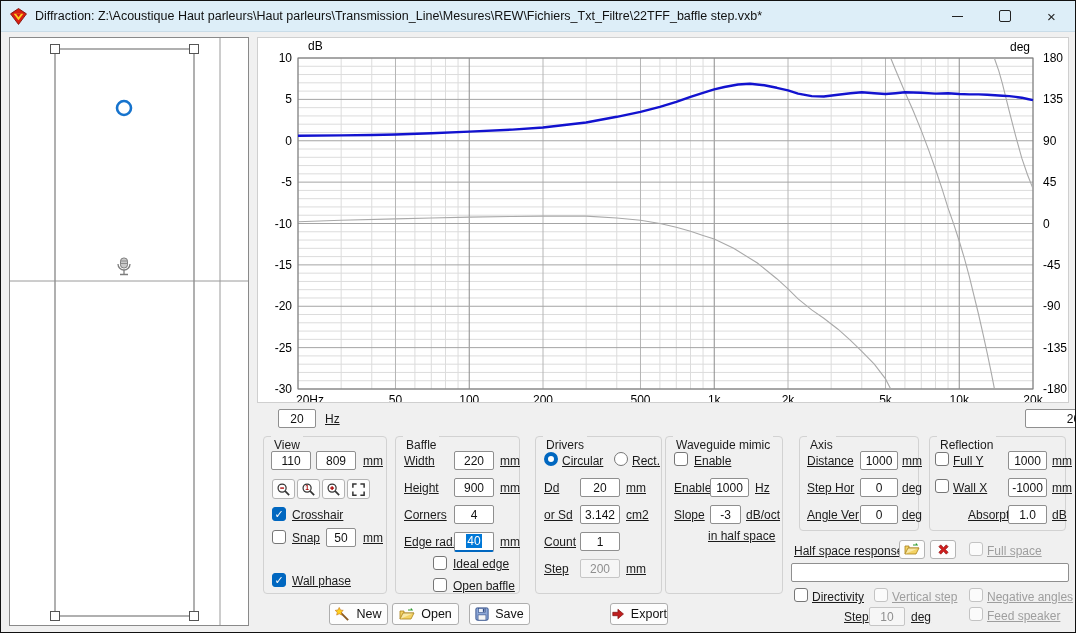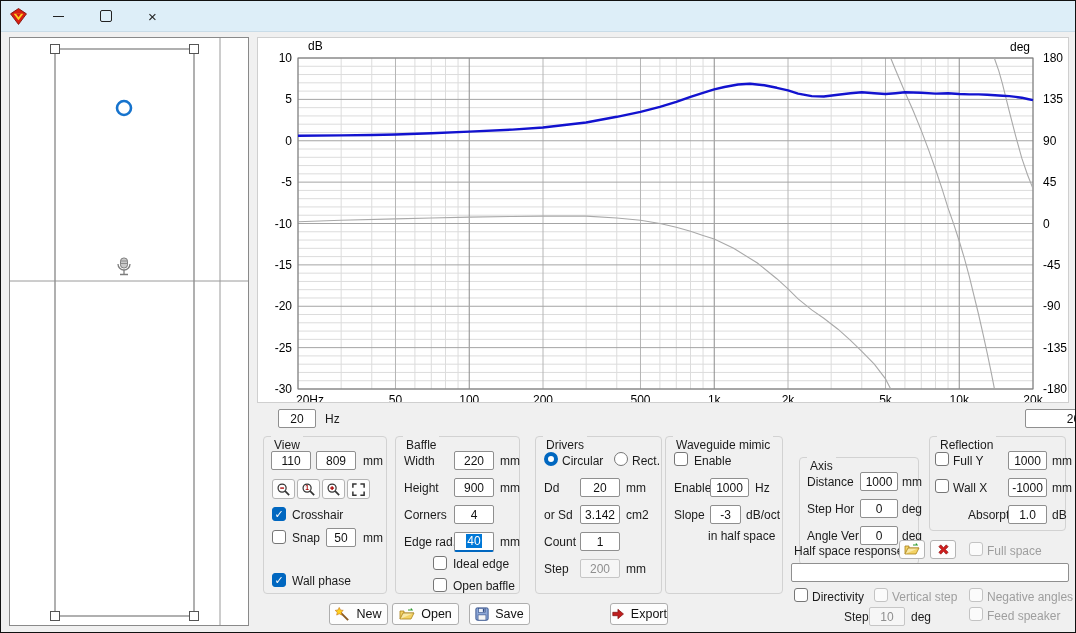--- a/index.html
+++ b/index.html
@@ -13,21 +13,21 @@
   .winbtn{width:47px;height:29px;display:flex;align-items:center;justify-content:center;flex:0 0 auto;}
   .winbtn .minbar{width:11px;height:1px;background:#222;display:block;}
   .winbtn .maxbox{width:10px;height:10px;border:1.3px solid #222;border-radius:2px;display:block;}
   .winbtn .closex{font-size:15px;color:#222;line-height:1;}
   
   #canvas-panel{position:absolute;left:8px;top:36px;width:240px;height:589px;background:#fff;
                 border:1px solid #898989;box-sizing:border-box;}
   #chart-panel{position:absolute;left:256px;top:36px;width:812px;height:366px;background:#fff;
                border:1px solid #cfcfcf;box-sizing:border-box;}
   
-  .lbl{position:absolute;font-size:12px;color:#1b1b1b;white-space:nowrap;}
+  .lbl{position:absolute;font-size:12px;color:#1b1b1b;white-space:nowrap;text-decoration:underline;}
   .lbl.dis{color:#9e9e9e;}
   .fld{position:absolute;height:17px;border:1px solid #8f8f8f;background:#fff;color:#111;
        font:12px "Liberation Sans",sans-serif;text-align:center;border-radius:2px;padding:0;box-sizing:content-box;}
   input.fld:disabled{background:#f6f6f6;color:#8f8f8f;border-color:#c6c6c6;}
   .fld.focus-sel{border-bottom:2px solid #0067c0;line-height:17px;}
   .fld.focus-sel .sel{background:#0078d7;color:#fff;padding:0 1px;}
   .cb{position:absolute;width:14px;height:14px;border:1px solid #767676;border-radius:3px;background:#fff;box-sizing:border-box;}
   .cb.checked{background:#0067c0;border-color:#0067c0;}
   .cb.dis{border-color:#c3c3c3;background:#fbfbfb;}
   .cb .mark{display:block;color:#fff;font-size:11px;line-height:12px;text-align:center;}
@@ -45,20 +45,21 @@
 <body>
 
 <div id="app">
 
   <div id="titlebar">
     <svg class="app-icon" viewBox="0 0 16 16">
       <polygon points="8,0.5 15.5,5.5 8,15.5 0.5,5.5" fill="#d81e12" stroke="#7c0e06" stroke-width="0.8"></polygon>
       <polygon points="3.5,5.5 12.5,5.5 8,11.5" fill="#ffd21e"></polygon>
       <polygon points="5.6,5.5 10.4,5.5 8,8.8" fill="#d81e12"></polygon>
     </svg>
+    <span class="title">Diffraction: Z:\Acoustique Haut parleurs\Haut parleurs\Transmission_Line\Mesures\REW\Fichiers_Txt_Filtre\22TFF_baffle step.vxb*</span>
     <div class="winbtn">
         <span class="minbar"></span>
       </div>
     <div class="winbtn">
         <span class="maxbox"></span>
       </div>
     <div class="winbtn">
         <span class="closex">×</span>
       </div>
   </div>
@@ -287,21 +288,21 @@
     <span class="lbl" style="left:28px;top:17px;">Enable</span>
     <span class="lbl" style="left:8px;top:44px;">Enable</span>
     <input class="fld" style="left: 44px; top: 41px; width: 37px;" value="1000">
     <span class="lbl" style="left:89px;top:44px;">Hz</span>
     <span class="lbl" style="left:8px;top:71px;">Slope</span>
     <input class="fld" style="left: 44px; top: 68px; width: 29px;" value="-3">
     <span class="lbl" style="left:80px;top:71px;">dB/oct</span>
     <span class="lbl" style="left:42px;top:92px;">in half space</span>
   </div>
 
-  <div class="grp" style="left:798px;top:456px;width:120px;height:108px;">
+  <div class="grp" style="left:798px;top:435px;width:120px;height:95px;">
     <span class="legend">Axis</span>
     <span class="lbl" style="left:7px;top:17px;">Distance</span>
     <input class="fld" style="left: 60px; top: 14px; width: 36px;" value="1000">
     <span class="lbl" style="left:102px;top:17px;">mm</span>
     <span class="lbl" style="left:7px;top:44px;">Step Hor</span>
     <input class="fld" style="left: 60px; top: 41px; width: 36px;" value="0">
     <span class="lbl" style="left:102px;top:44px;">deg</span>
     <span class="lbl" style="left:7px;top:71px;">Angle Ver</span>
     <input class="fld" style="left: 60px; top: 68px; width: 36px;" value="0">
     <span class="lbl" style="left:102px;top:71px;">deg</span>

